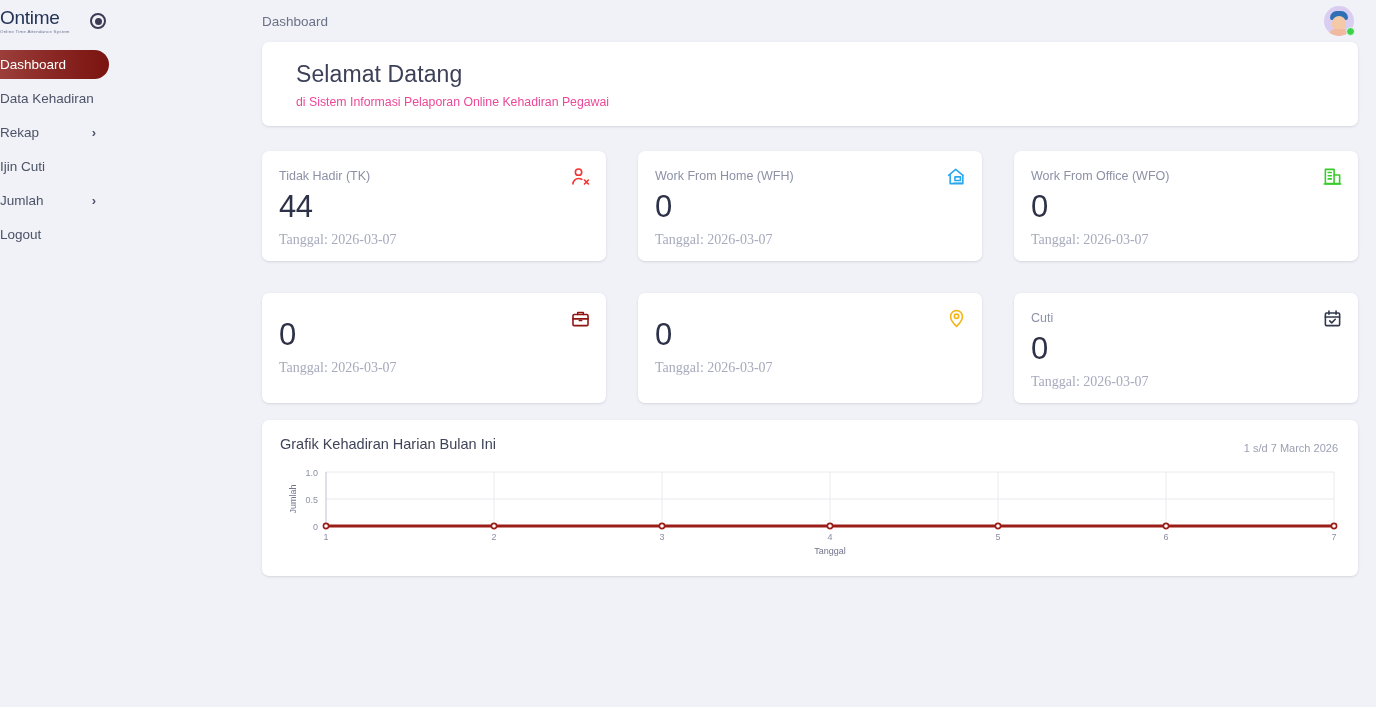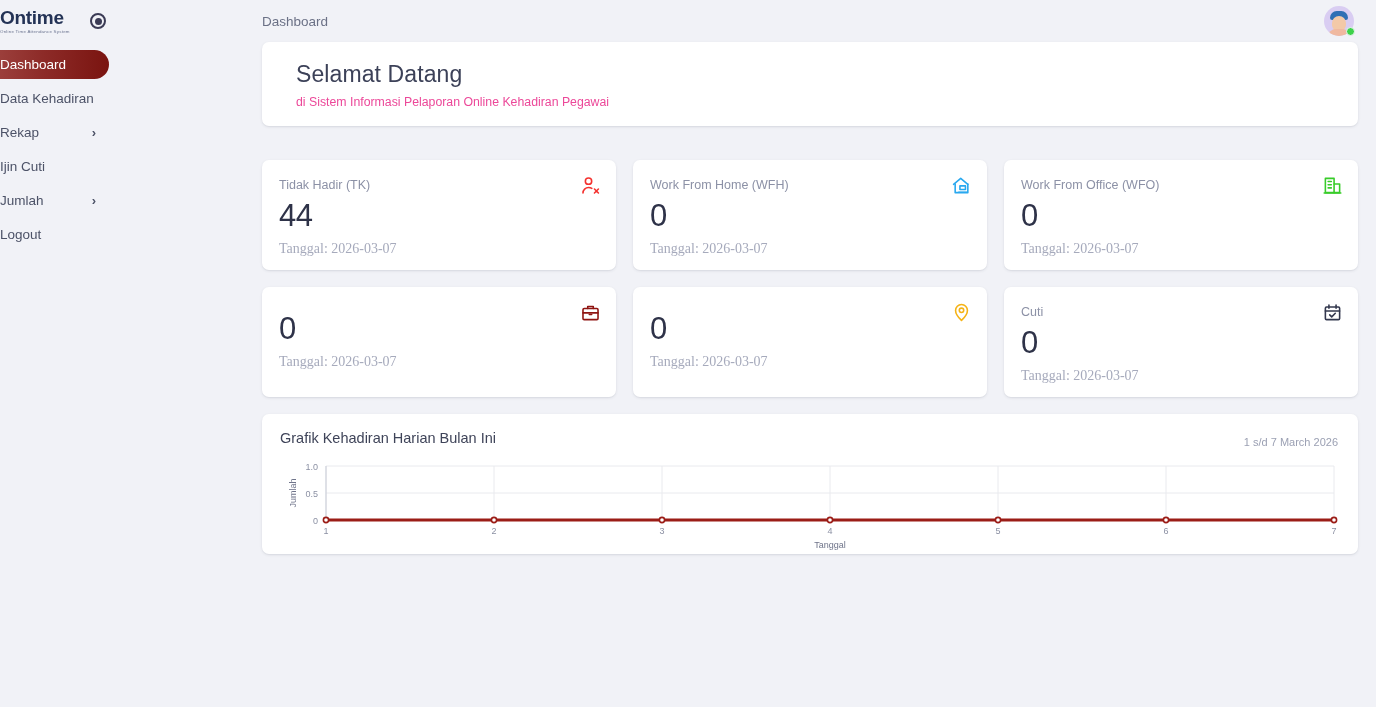--- a/index.html
+++ b/index.html
@@ -14,21 +14,21 @@
   #sidebar {
     position: absolute; left: -38px; top: 0;
     width: 186px; height: 707px;
     background: #f1f2f7;
   }
   .brand {
     position: absolute; left: 38px; top: 8px;
     width: 120px; height: 32px;
   }
   .brand-name {
-    font-size: 19px; font-weight: bold; letter-spacing: -0.3px;
+    font-size: 19px; font-weight: normal; letter-spacing: -0.3px;
     color: #243356; line-height: 20px;
   }
   .brand-tag {
     font-size: 4.4px; color: #6b7490; letter-spacing: 0.25px;
     margin-top: 1px; white-space: nowrap;
   }
   .collapse-btn {
     position: absolute; left: 128px; top: 13px;
     width: 16px; height: 16px; border-radius: 50%;
     border: 2px solid #3b3b55; background: #f1f2f7;
@@ -117,39 +117,39 @@
     font-size: 23px; font-weight: normal; color: #3c4158;
     letter-spacing: 0.1px; line-height: 27px;
   }
   #welcome p {
     font-size: 12.3px; color: #ec4899; margin-top: 7px;
   }
 
   
   .stat-grid {
     display: grid; grid-template-columns: repeat(3, 1fr);
-    gap: 17px; margin-top: 34px;
+    gap: 32px; margin-top: 25px;
   }
   .stat-card {
     height: 110px; padding: 18px 17px 0 17px; position: relative;
   }
   .stat-label { font-size: 12.5px; color: #8c91a6; }
   .stat-value {
     font-size: 31px; color: #2e3248; font-weight: normal;
     line-height: 36px; margin-top: 6px; letter-spacing: -0.5px;
   }
   .stat-date { font-size: 14px; color: #a6aabc; margin-top: 7px; font-family: Liberation Serif, serif; }
   .stat-icon {
     position: absolute; right: 16px; top: 16px;
     width: 19px; height: 19px;
   }
   .stat-icon svg { width: 19px; height: 19px; display: block; }
 
   
-  #chart-card { margin-top: 17px; height: 140px; padding: 16px 18px 0 18px; position: relative; }
+  #chart-card { margin-top: 17px; height: 156px; padding: 16px 18px 0 18px; position: relative; }
   #chart-title { font-size: 14.5px; color: #3f4459; }
   #chart-range {
     position: absolute; right: 20px; top: 22px;
     font-size: 11px; color: #9ba0b3;
   }
   #plot { position: relative; margin-top: 12px; height: 92px; }
   #plot svg { display: block; }
 </style>
 </head>
 <body>

